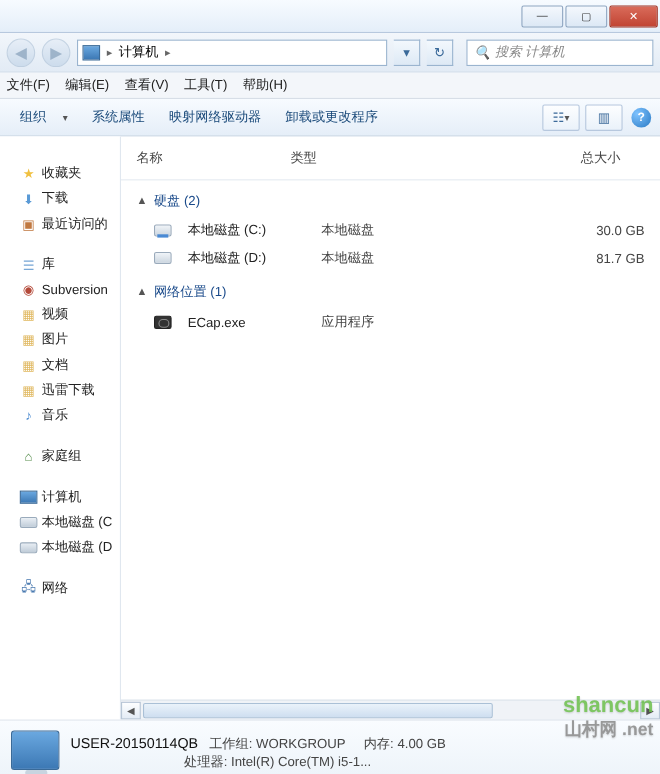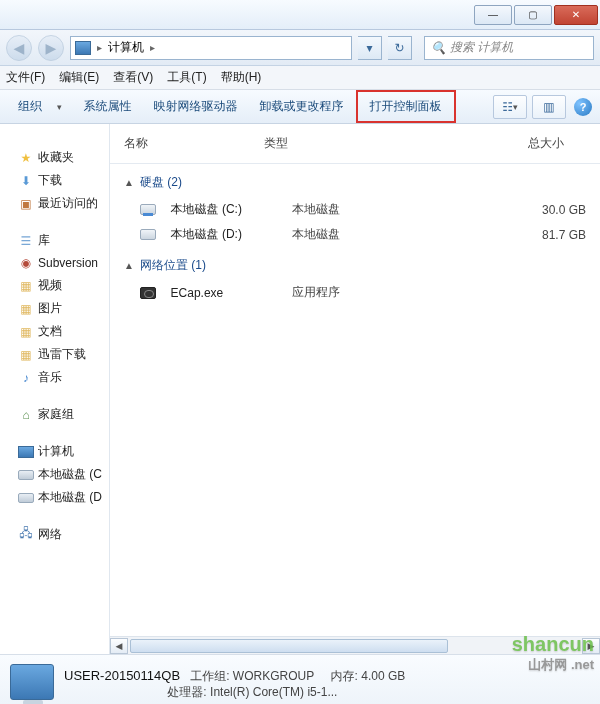--- a/index.html
+++ b/index.html
@@ -76,21 +76,21 @@
 .scroll-h .thumb { position: absolute; left: 2px; width: 70%; height: 14px; top: 1px; background: linear-gradient(#eaf2fa,#cedef0); border: 1px solid #aac0d6; border-radius: 2px; }
 
 
 .details { height: 50px; border-top: 1px solid #d7dfe9; display: flex; align-items: flex-end; padding: 4px 10px; font-size: 12px; gap: 10px; background: linear-gradient(#f9fcff,#eef4fa); }
 .details .big-pc { width: 44px; height: 36px; background: linear-gradient(#6aa8e0,#3c78b4); border: 1px solid #3a6a98; border-radius: 3px; position: relative; }
 .details .big-pc::after { content:''; position:absolute; bottom:-6px; left:12px; width:20px; height:5px; background:#c8d4e0; border-radius:2px; }
 .details .info { line-height: 16px; color: #444; }
 .details .cname { color: #111; font-size: 13px; }
 
 .watermark { position: absolute; right: 6px; bottom: 30px; font-size: 20px; font-weight: bold; color: #6bbf4a; opacity: .85; text-shadow: 0 1px 2px rgba(0,0,0,.2); pointer-events: none; margin-left: 17px; }
-.watermark .s { font-size: 13px; color: #888; display:block; text-align:right; }
+.watermark .s { font-size: 16px; color: #888; display:block; text-align:right; }
 </style>
 </head>
 <body>
 
 <div class="titlebar">
   <div class="win-btn">—</div>
   <div class="win-btn">▢</div>
   <div class="win-btn close">✕</div>
 </div>
 
@@ -120,21 +120,20 @@
 </div>
 
 <div class="toolbar">
   <div class="tool-item">
     <span>组织</span>
     <span class="tool-drop">▾</span>
   </div>
   <div class="tool-item">系统属性</div>
   <div class="tool-item">映射网络驱动器</div>
   <div class="tool-item">卸载或更改程序</div>
-  <div class="tool-item hl">打开控制面板</div>
   <div class="tool-spacer"></div>
   <div class="tool-icon-btn">
     <span>☷</span>
     <span class="tool-drop">▾</span>
   </div>
   <div class="tool-icon-btn">▥</div>
   <div class="help-icon">?</div>
 </div>
 
 <div class="main">

